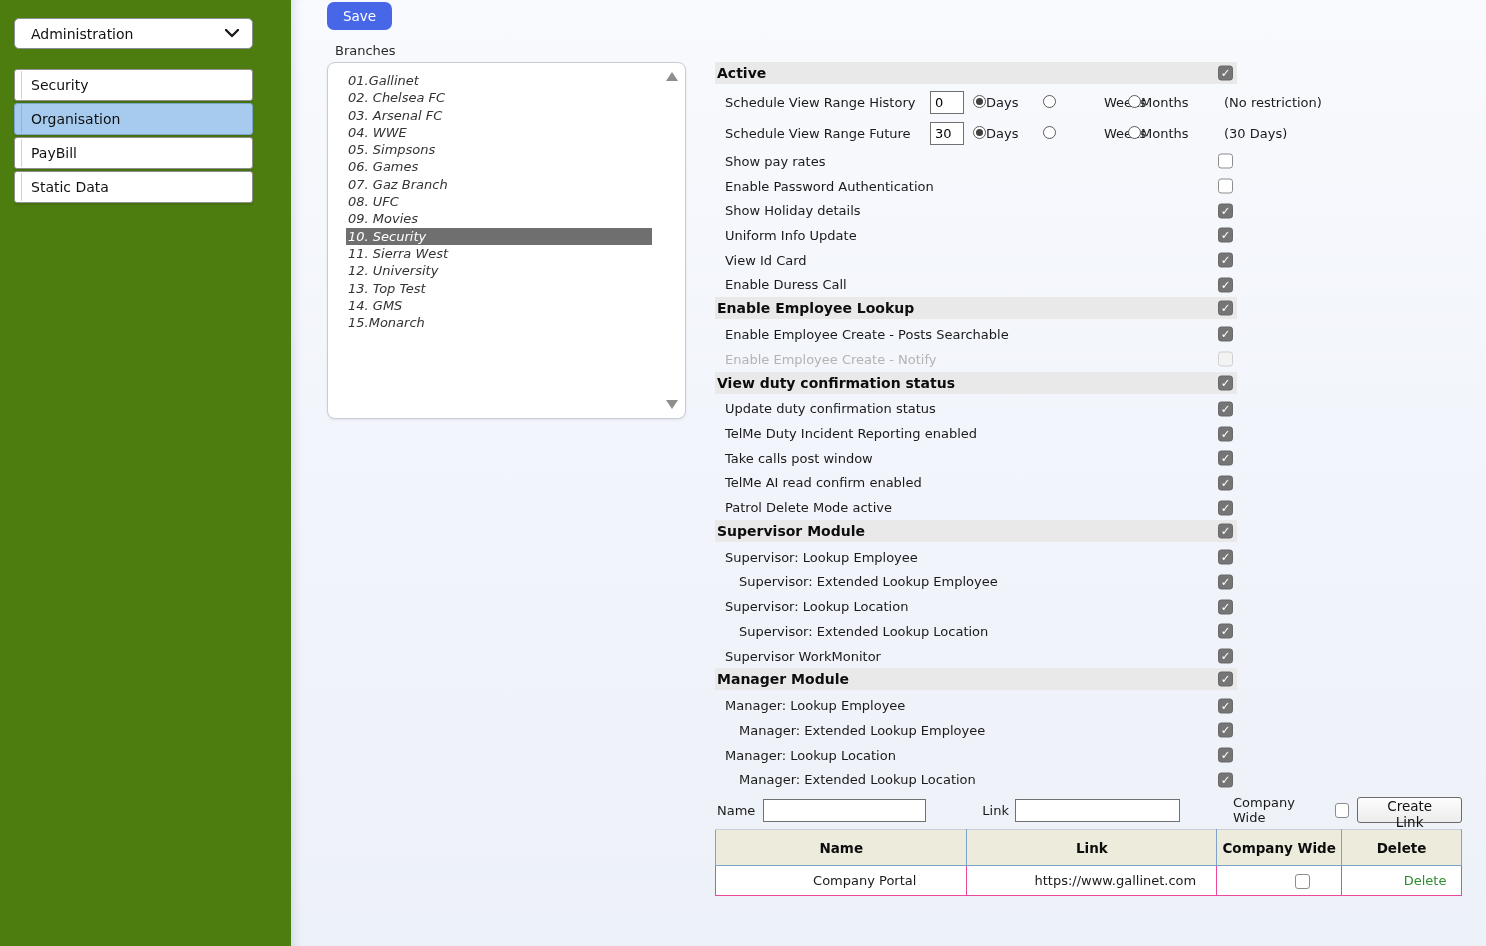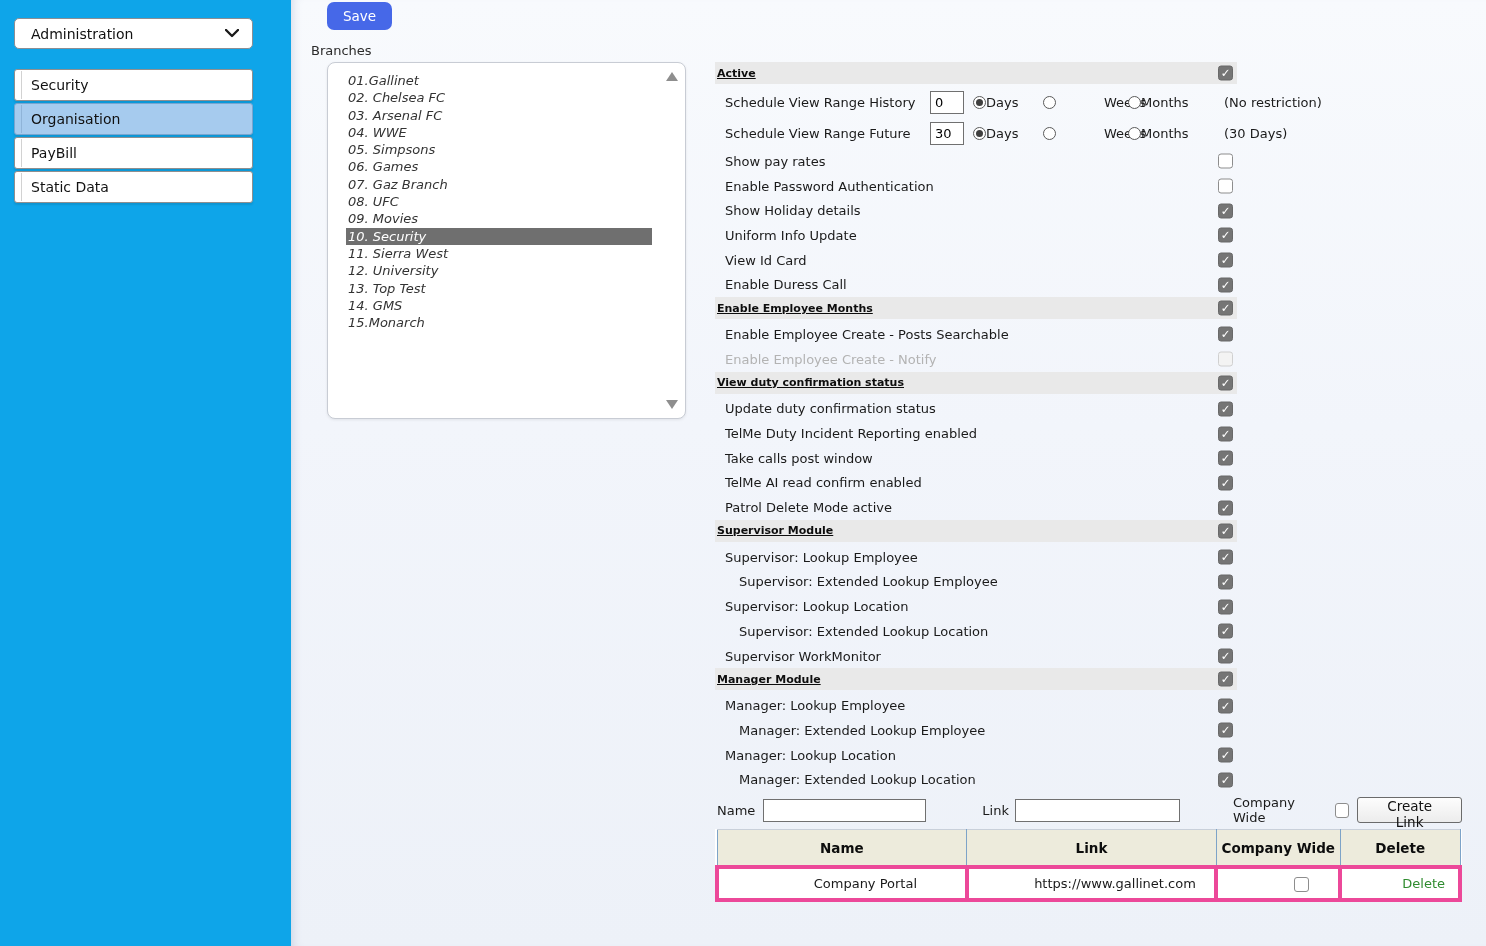--- a/index.html
+++ b/index.html
@@ -1,94 +1,94 @@
 <!DOCTYPE html>
 <html><head>
 <meta charset="utf-8">
 <style>
   html,body{margin:0;padding:0;background:#fff;}
   .page{position:relative;width:1486px;height:946px;overflow:hidden;
         font-family:"DejaVu Sans","Liberation Sans",sans-serif;font-size:13px;color:#1a1a1a;}
 
   
-  .sidebar{position:absolute;left:0;top:0;width:343px;height:946px;background:#0ea5e9;}
+  .sidebar{position:absolute;left:0;top:0;width:343px;height:946px;background:#4d7c0f;}
   .module-select{position:absolute;left:14px;top:18px;width:239px;height:31px;box-sizing:border-box;
     border:1px solid #8b8e94;border-radius:5px;background:#fff;display:flex;align-items:center;
     justify-content:space-between;padding:0 13px 0 16px;font-size:14px;color:#111;cursor:default;}
   .nav{position:absolute;left:14px;top:69px;width:239px;}
   .nav-btn{position:relative;box-sizing:border-box;height:32px;margin-bottom:2px;background:#fff;
     border:1px solid #8f8f8f;border-radius:3px;box-shadow:0 2px 2px rgba(0,0,0,.10);
     display:flex;align-items:center;padding-left:16px;font-size:14px;color:#111;cursor:pointer;}
   .nav-btn::before{content:"";position:absolute;left:6px;top:1px;bottom:1px;width:1px;background:#d2d2d2;}
   .nav-btn.active{background:#a6cbee;border-color:#79a5cf;}
   .nav-btn.active::before{background:#8fb4d8;}
 
   
   .main{position:absolute;left:291px;top:0;width:1437px;height:946px;
     background:linear-gradient(180deg,#f8fafd 0%,#f2f5fb 45%,#edf1f8 100%);
     box-shadow:inset 9px 0 10px -7px rgba(90,110,160,.22);}
   .save-btn{position:absolute;left:36px;top:2px;height:28px;padding:0 16px;border:none;border-radius:7px;
     background:#4668e8;color:#fff;font-size:13.5px;font-family:inherit;cursor:pointer;}
-  .branches-label{position:absolute;left:20px;top:43px;color:#2b2b2b;}
+  .branches-label{position:absolute;left:44px;top:43px;color:#2b2b2b;}
 
   
   .listbox{position:absolute;left:36px;top:62px;width:359px;height:357px;box-sizing:border-box;
     background:#fff;border:1px solid #c8ccd4;border-radius:8px;box-shadow:0 1px 3px rgba(0,0,0,.08);
     padding-top:9px;overflow:hidden;font-style:italic;}
   .branch-item{margin-left:18px;width:306px;line-height:17.3px;color:#333;cursor:pointer;
     white-space:nowrap;padding-left:2px;box-sizing:border-box;}
   .branch-item.selected{background:#6f6f6f;color:#fff;}
   .tri-up,.tri-down{position:absolute;right:7px;width:0;height:0;cursor:pointer;
     border-left:6px solid transparent;border-right:6px solid transparent;}
   .tri-up{top:9px;border-bottom:9px solid #8e8e8e;}
   .tri-down{bottom:9px;border-top:9px solid #8e8e8e;}
 
   
   .content{position:absolute;left:424px;top:62px;width:747px;}
   .rows{width:522px;}
   .row{position:relative;display:flex;align-items:center;}
-  .row.header{height:22px;background:#e9e9e9;margin-bottom:3px;font-weight:bold;font-size:11px;
-    color:#0d0d0d;padding-left:2px;text-decoration:underline;}
+  .row.header{height:22px;background:#e9e9e9;margin-bottom:3px;font-weight:bold;font-size:14px;
+    color:#0d0d0d;padding-left:2px;}
   .row.item{height:24.7px;padding-left:10px;}
   .row.item.indent{padding-left:24px;}
   .row.item.disabled{color:#b3b3b3;}
   .row.schedule{height:31px;padding-left:10px;}
   .row .cb{position:absolute;right:4px;top:50%;transform:translateY(-50%);}
 
   .cb{width:15px;height:15px;box-sizing:border-box;border:1px solid #8d8d8d;border-radius:3px;
     background:#fff;display:inline-block;cursor:pointer;}
   .cb.checked{background:#757575;border-color:#696969;}
   .cb.checked::after{content:"✓";display:block;text-align:center;color:#fff;font-weight:bold;
     font-size:11.5px;line-height:13px;}
   .cb.disabled{background:#f3f3f3;border-color:#d0d0d0;cursor:default;}
 
   .num-input{position:absolute;left:215px;width:34px;height:23px;box-sizing:border-box;
     border:1px solid #707070;font:13px "DejaVu Sans","Liberation Sans",sans-serif;padding:1px 4px;background:#fff;}
-  .unit{position:absolute;display:flex;align-items:center;}
+  .unit{position:absolute;display:flex;}
   .unit.u0{left:258px;} .unit.u1{left:328px;gap:48px;} .unit.u2{left:413px;}
   .radio{width:13px;height:13px;box-sizing:border-box;border:1px solid #5a5a5a;border-radius:50%;
     background:#fff;display:inline-block;position:relative;cursor:pointer;}
   .radio.sel::after{content:"";position:absolute;left:2px;top:2px;width:7px;height:7px;border-radius:50%;background:#3f3f3f;}
   .note{position:absolute;left:509px;white-space:nowrap;color:#1a1a1a;}
 
   
   .link-form{display:flex;align-items:center;height:26px;margin-top:5px;width:747px;}
   .link-form .lf-label{color:#1a1a1a;}
   .lf-input{height:23px;box-sizing:border-box;border:1px solid #707070;background:#fff;
     font:13px "DejaVu Sans","Liberation Sans",sans-serif;padding:1px 4px;}
   .lf-name{width:163px;margin-left:8px;}
   .lf-link{width:165px;margin-left:6px;}
   .create-btn{margin-left:8px;height:26px;padding:0 14px;border:1px solid #6b6b6b;border-radius:3px;
     background:linear-gradient(#fdfdfd,#ececec);font:13.5px "DejaVu Sans","Liberation Sans",sans-serif;cursor:pointer;color:#111;}
 
   
   table.links{border-collapse:collapse;width:747px;margin-top:6px;background:#fff;border:1px solid #b6c3d2;}
   table.links th{background:#edebdc;height:33px;font-size:13.5px;color:#0d0d0d;
     border:1px solid #7da3c8;border-top-color:#c9d0da;}
-  table.links td{height:27px;text-align:center;border:4px solid #ec4899;font-size:13px;padding-left:48px;}
+  table.links td{height:27px;text-align:center;border:1px solid #ec4899;font-size:13px;padding-left:48px;}
   table.links td .cb{position:static;transform:none;vertical-align:middle;}
   .delete-link{color:#2e8b2e;cursor:pointer;text-decoration:none;}
 </style>
 </head>
 <body>
 
 <div class="page">
 
   <div class="sidebar">
     <div class="module-select">
@@ -187,21 +187,21 @@
           </div>
           <div class="row item">
             <span class="lbl">View Id Card</span>
             <span class="cb checked"></span>
           </div>
           <div class="row item">
             <span class="lbl">Enable Duress Call</span>
             <span class="cb checked"></span>
           </div>
           <div class="row header">
-            <span class="lbl">Enable Employee Months</span>
+            <span class="lbl">Enable Employee Lookup</span>
             <span class="cb checked"></span>
           </div>
           <div class="row item">
             <span class="lbl">Enable Employee Create - Posts Searchable</span>
             <span class="cb checked"></span>
           </div>
           <div class="row item disabled">
             <span class="lbl">Enable Employee Create - Notify</span>
             <span class="cb disabled"></span>
           </div>

